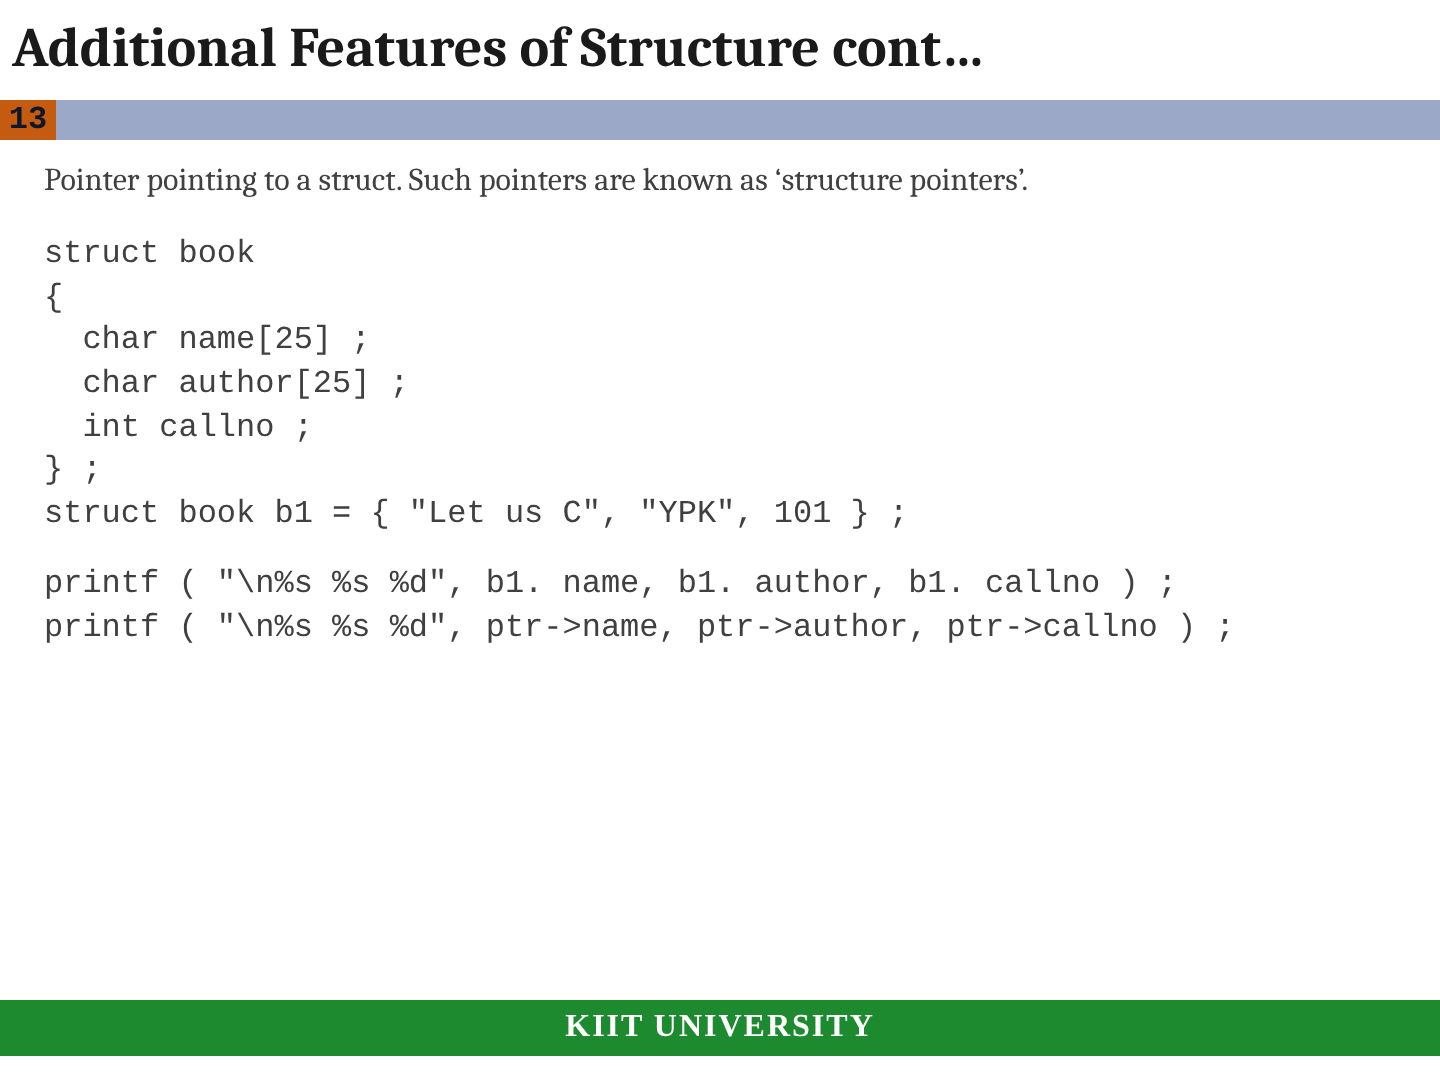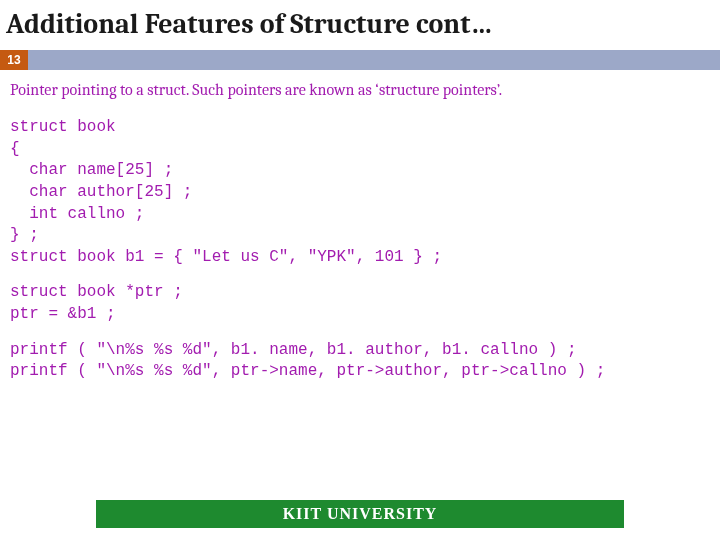--- a/index.html
+++ b/index.html
@@ -28,55 +28,55 @@
     height: 48px;
   }
   .pagebar {
     display: flex;
     align-items: stretch;
     height: 20px;
     margin-top: 4px;
   }
   .pagenum {
     background: #c55a11;
-    color: #ffffff;
-    font-family: Liberation Sans, sans-serif;
-    font-size: 12px;
+    color: #0f172a;
+    font-family: Liberation Mono, monospace;
+    font-size: 16px;
     font-weight: bold;
     width: 28px;
     display: flex;
     align-items: center;
     justify-content: center;
   }
   .pagebar-rest {
     background: #9ca8c8;
     flex: 1;
   }
   .content {
-    padding: 10px 18px 0 10px;
+    padding: 10px 18px 0 22px;
     font-size: 16px;
-    color: #a21caf;
+    color: #404040;
     line-height: 1.35;
   }
   .intro {
     margin-bottom: 16px;
   }
   .code {
     white-space: pre;
     font-family: Liberation Mono, monospace;
     font-size: 16px;
     line-height: 1.35;
     margin-bottom: 14px;
   }
   .footer {
     position: absolute;
     bottom: 12px;
     left: 50%;
     transform: translateX(-50%);
-    width: 528px;
+    width: 720px;
     background: #1e8a2f;
     height: 28px;
     display: flex;
     align-items: center;
     justify-content: center;
   }
   .footer-text {
     color: #ffffff;
     font-family: "Copperplate", "Copperplate Gothic Light", Georgia, serif;
     font-size: 16px;
@@ -98,21 +98,19 @@
 
 <div class="content">
   <div class="intro">Pointer pointing to a struct. Such pointers are known as ‘structure pointers’.</div>
   <div class="code">struct book
 {
   char name[25] ;
   char author[25] ;
   int callno ;
 } ;
 struct book b1 = { "Let us C", "YPK", 101 } ;</div>
-  <div class="code">struct book *ptr ;
-ptr = &amp;b1 ;</div>
   <div class="code">printf ( "\n%s %s %d", b1. name, b1. author, b1. callno ) ;
 printf ( "\n%s %s %d", ptr-&gt;name, ptr-&gt;author, ptr-&gt;callno ) ;</div>
 </div>
 
 <div class="footer">
   <div class="footer-text">KIIT UNIVERSITY</div>
 </div>
 
 </body></html>

